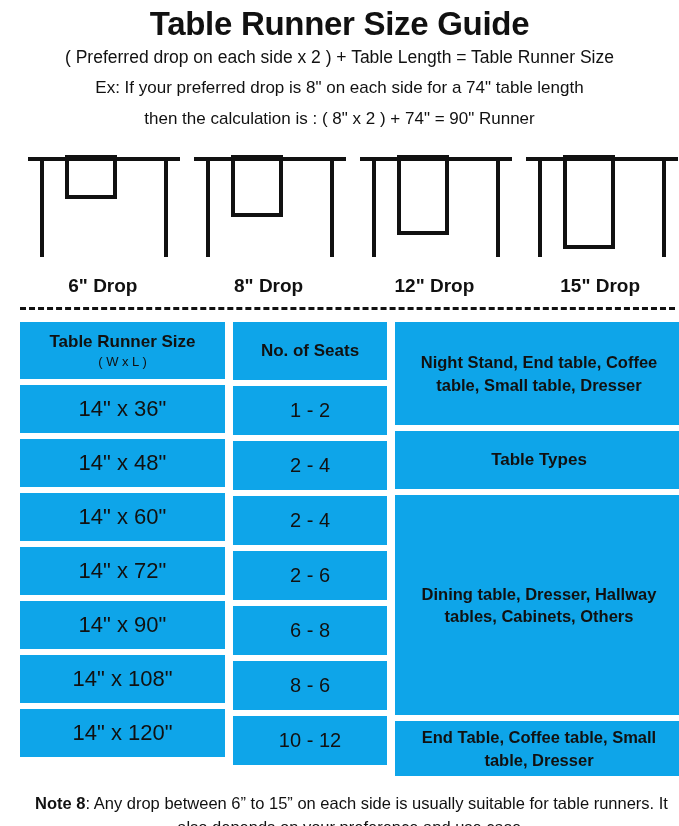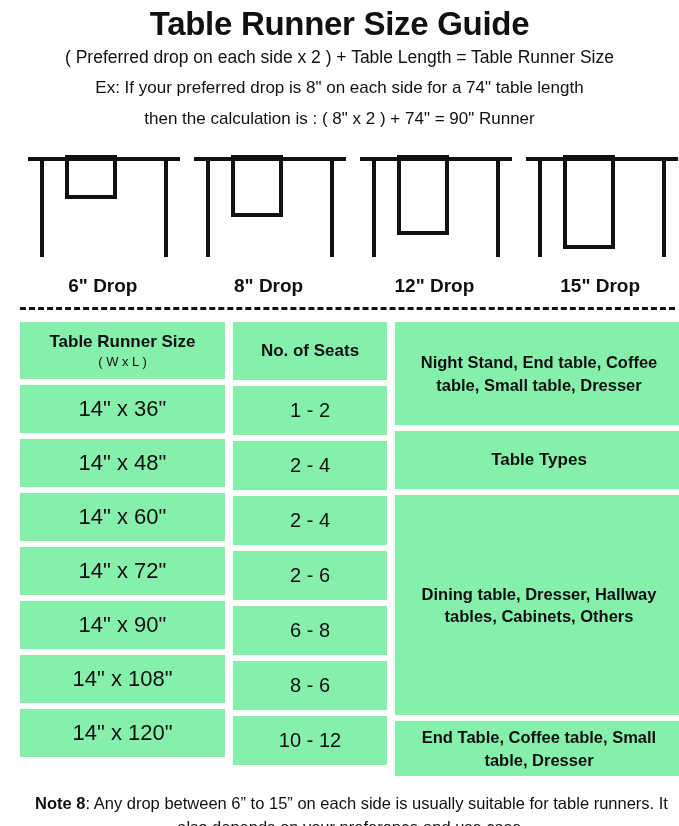--- a/index.html
+++ b/index.html
@@ -65,21 +65,21 @@
     margin-top: 12px;
     width: 663px;
     display: flex;
     gap: 8px;
   }
   .col-size { width: 205px; }
   .col-seats { width: 154px; }
   .col-types { flex: 1; }
 
   .cell {
-    background: #86efac;
+    background: #0ea5e9;
     margin-bottom: 6px;
     display: flex;
     flex-direction: column;
     align-items: center;
     justify-content: center;
     text-align: center;
   }
   .hdr {
     font-weight: bold;
     font-size: 17px;

